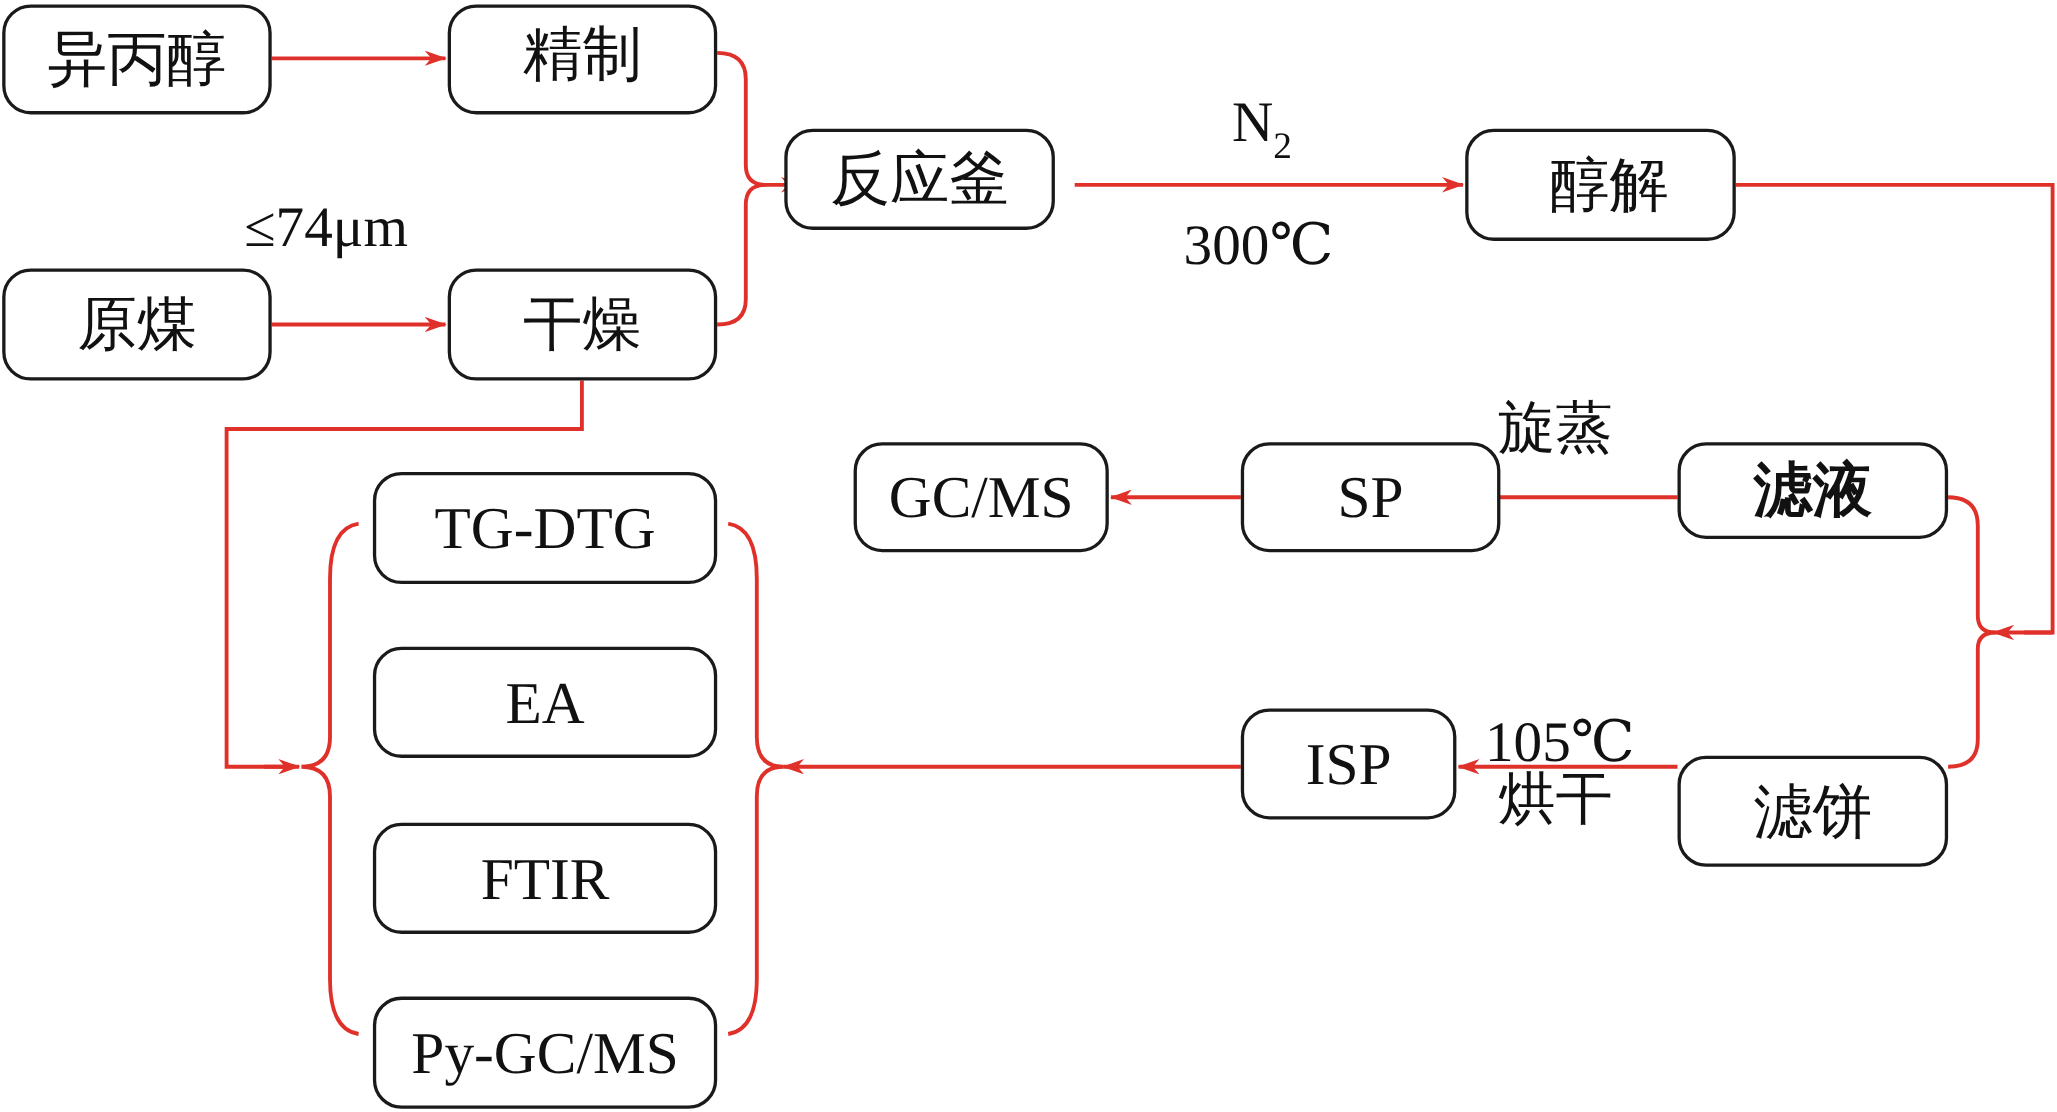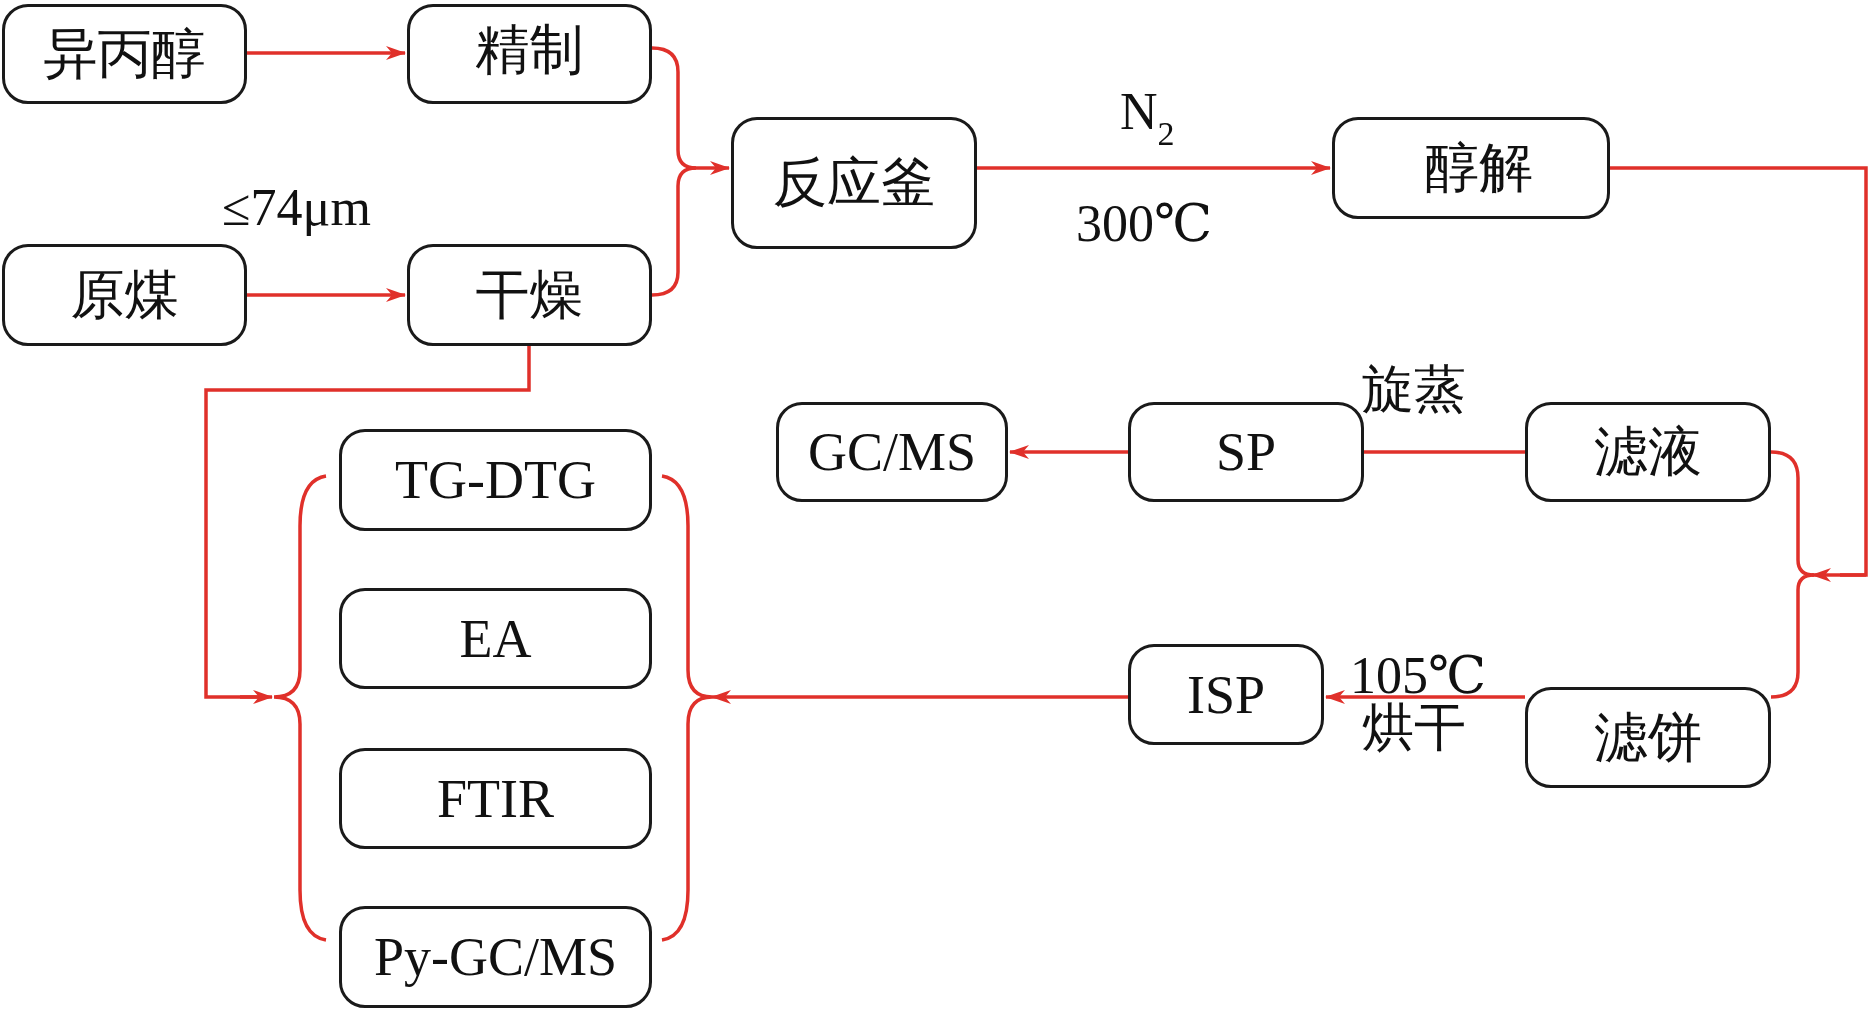--- a/index.html
+++ b/index.html
@@ -51,25 +51,25 @@
     <line x1="240" y1="697" x2="272" y2="697" marker-end="url(#ah)"></line>
 
     <path d="M326,476 Q300,480 300,526 L300,670 Q300,697 274,697 Q300,697 300,724 L300,890 Q300,936 326,940"></path>
   </g>
 </svg>
 
 <div class="node" style="left:2px;top:4px;width:245px;height:100px;border-radius:26px;">异丙醇</div>
 <div class="node" style="left:407px;top:4px;width:245px;height:100px;font-family:Liberation Mono, monospace;">精制</div>
 <div class="node" style="left:2px;top:244px;width:245px;height:102px;">原煤</div>
 <div class="node" style="left:407px;top:244px;width:245px;height:102px;">干燥</div>
-<div class="node" style="left:731px;top:117px;width:246px;height:132px;">反应釜</div>
-<div class="node" style="left:1332px;top:117px;width:278px;height:102px;padding-left:16px;">醇解</div>
+<div class="node" style="left:713px;top:117px;width:246px;height:92px;">反应釜</div>
+<div class="node" style="left:1332px;top:117px;width:246px;height:102px;padding-left:16px;">醇解</div>
 <div class="node" style="left:776px;top:402px;width:232px;height:100px;">GC/MS</div>
 <div class="node" style="left:1128px;top:402px;width:236px;height:100px;text-align:right;">SP</div>
-<div class="node" style="left:1525px;top:402px;width:246px;height:100px;">滤液</div>
+<div class="node" style="left:1525px;top:402px;width:246px;height:88px;font-weight:bold;">滤液</div>
 <div class="node" style="left:1128px;top:644px;width:196px;height:101px;">ISP</div>
 <div class="node" style="left:1525px;top:644px;width:246px;height:101px;margin-top:43px;">滤饼</div>
 <div class="node" style="left:339px;top:429px;width:313px;height:102px;">TG-DTG</div>
 <div class="node" style="left:339px;top:588px;width:313px;height:101px;">EA</div>
 <div class="node" style="left:339px;top:748px;width:313px;height:101px;">FTIR</div>
 <div class="node" style="left:339px;top:906px;width:313px;height:102px;">Py-GC/MS</div>
 
 <div class="lbl" style="left:222px;top:182px;">≤74μm</div>
 <div class="lbl" style="left:1120px;top:86px;text-align:right;">
   <span>N</span><span class="sub">2</span>

